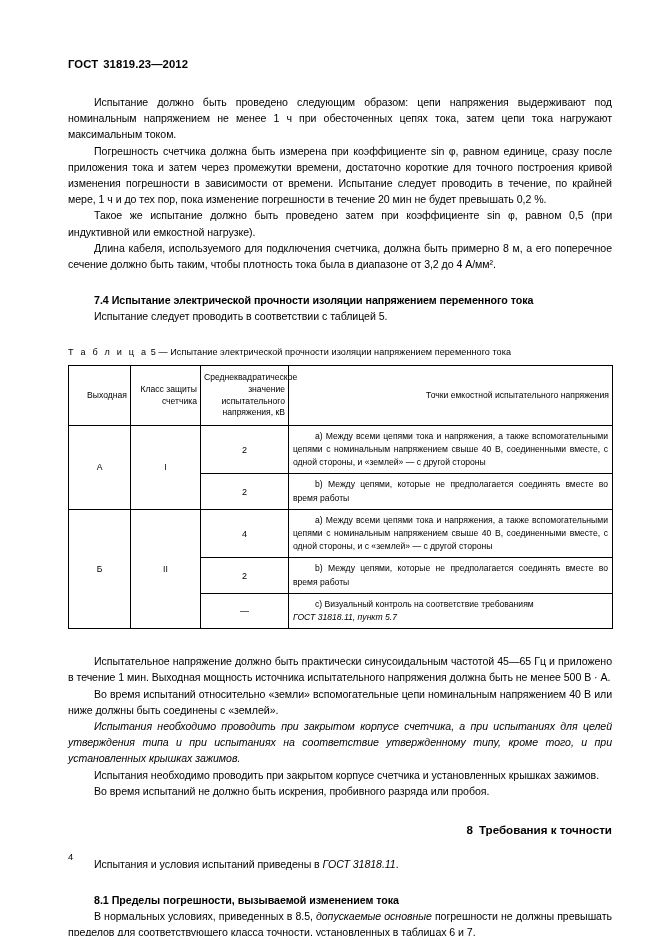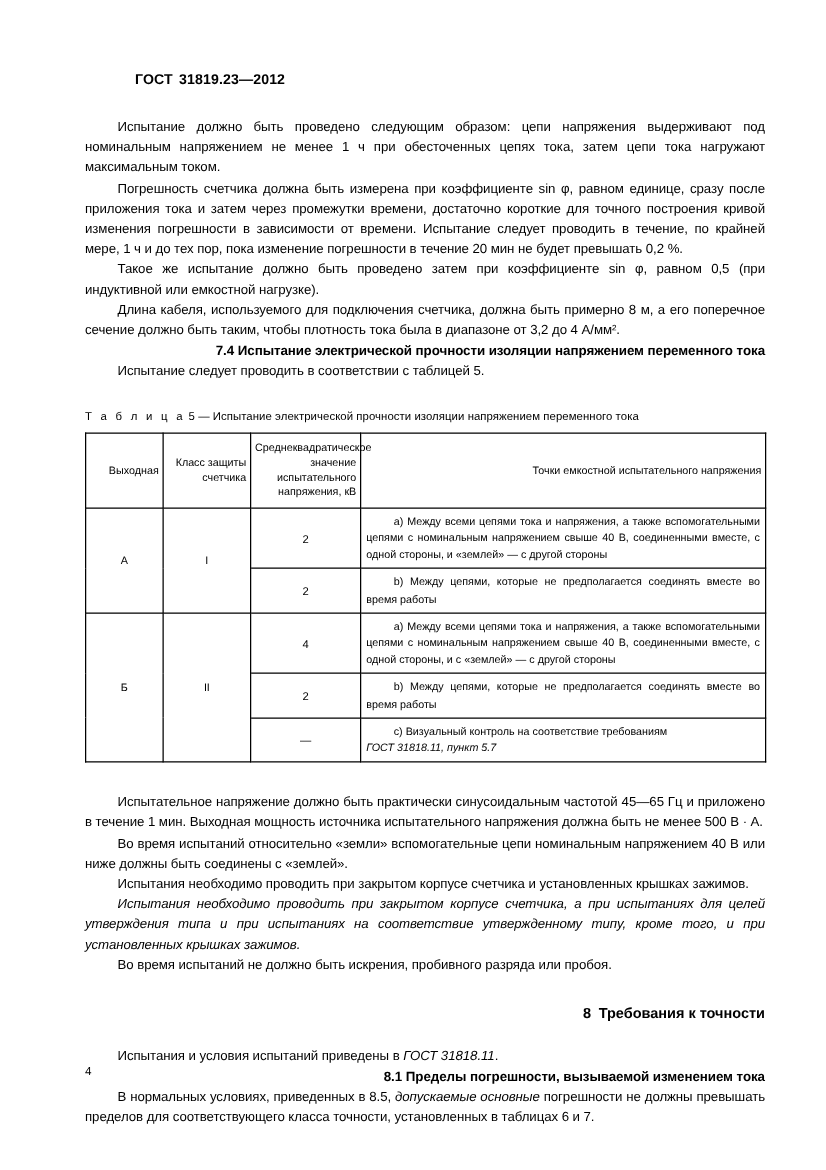--- a/index.html
+++ b/index.html
@@ -23,21 +23,20 @@
     top: 0;
     width: 544px;
   }
 
   
   .doc-header {
     margin-top: 58px;
     font-size: 11.3px;
     font-weight: bold;
     letter-spacing: 0.1px;
-    margin-left: 40px;
   }
   .doc-header .gost-word { margin-right: 5px; }
 
   
   p.body {
     margin: 0;
     font-size: 10.6px;
     line-height: 16.2px;
     text-align: justify;
     text-indent: 26px;
@@ -51,21 +50,21 @@
 
   
   h3.section {
     margin: 0;
     font-size: 10.7px;
     font-weight: bold;
     text-indent: 26px;
     line-height: 16px;
     letter-spacing: -0.05px;
   }
-  h3.section.gap-before { margin-top: 1px; text-align: right; }
+  h3.section.gap-before { margin-top: 20px; }
   h2.bigsection {
     margin: 0;
     font-size: 11.6px;
     font-weight: bold;
     text-indent: 26px;
     line-height: 17px;
   }
   h2.bigsection .num { margin-right: 6px; }
 
   
@@ -196,22 +195,22 @@
         </tr>
         <tr>
           <td class="val">—</td>
           <td class="pts"><span class="ind"></span><span>c)</span> <span>Визуальный контроль на соответствие требованиям</span><br><span class="it">ГОСТ 31818.11, пункт 5.7</span></td>
         </tr>
       </tbody>
     </table>
 
     <p class="body" style="margin-top:24px;">Испытательное напряжение должно быть практически синусоидальным частотой 45—65 Гц и приложено в течение 1 мин. Выходная мощность источника испытательного напряжения должна быть не менее 500 В · А.</p>
     <p class="body">Во время испытаний относительно «земли» вспомогательные цепи номинальным напряжением 40 В или ниже должны быть соединены с «землей».</p>
+    <p class="body all-italic">Испытания необходимо проводить при закрытом корпусе счетчика, а при испытаниях для целей утверждения типа и при испытаниях на соответствие утвержденному типу, кроме того, и при установленных крышках зажимов.</p>
     <p class="body">Испытания необходимо проводить при закрытом корпусе счетчика и установленных крышках зажимов.</p>
-    <p class="body all-italic">Испытания необходимо проводить при закрытом корпусе счетчика, а при испытаниях для целей утверждения типа и при испытаниях на соответствие утвержденному типу, кроме того, и при установленных крышках зажимов.</p>
     <p class="body">Во время испытаний не должно быть искрения, пробивного разряда или пробоя.</p>
 
     <h2 class="bigsection" style="margin-top:22px;text-align:right;"><span class="num">8</span><span>Требования к точности</span></h2>
 
     <p class="body" style="margin-top:18px;"><span>Испытания и условия испытаний приведены в </span><span class="italic">ГОСТ 31818.11</span><span>.</span></p>
 
     <h3 class="section gap-before">8.1  Пределы погрешности, вызываемой изменением тока</h3>
 
     <p class="body"><span>В нормальных условиях, приведенных в 8.5, </span><span class="italic">допускаемые основные</span><span> погрешности не должны превышать пределов для соответствующего класса точности, установленных в таблицах 6 и 7.</span></p>
 

